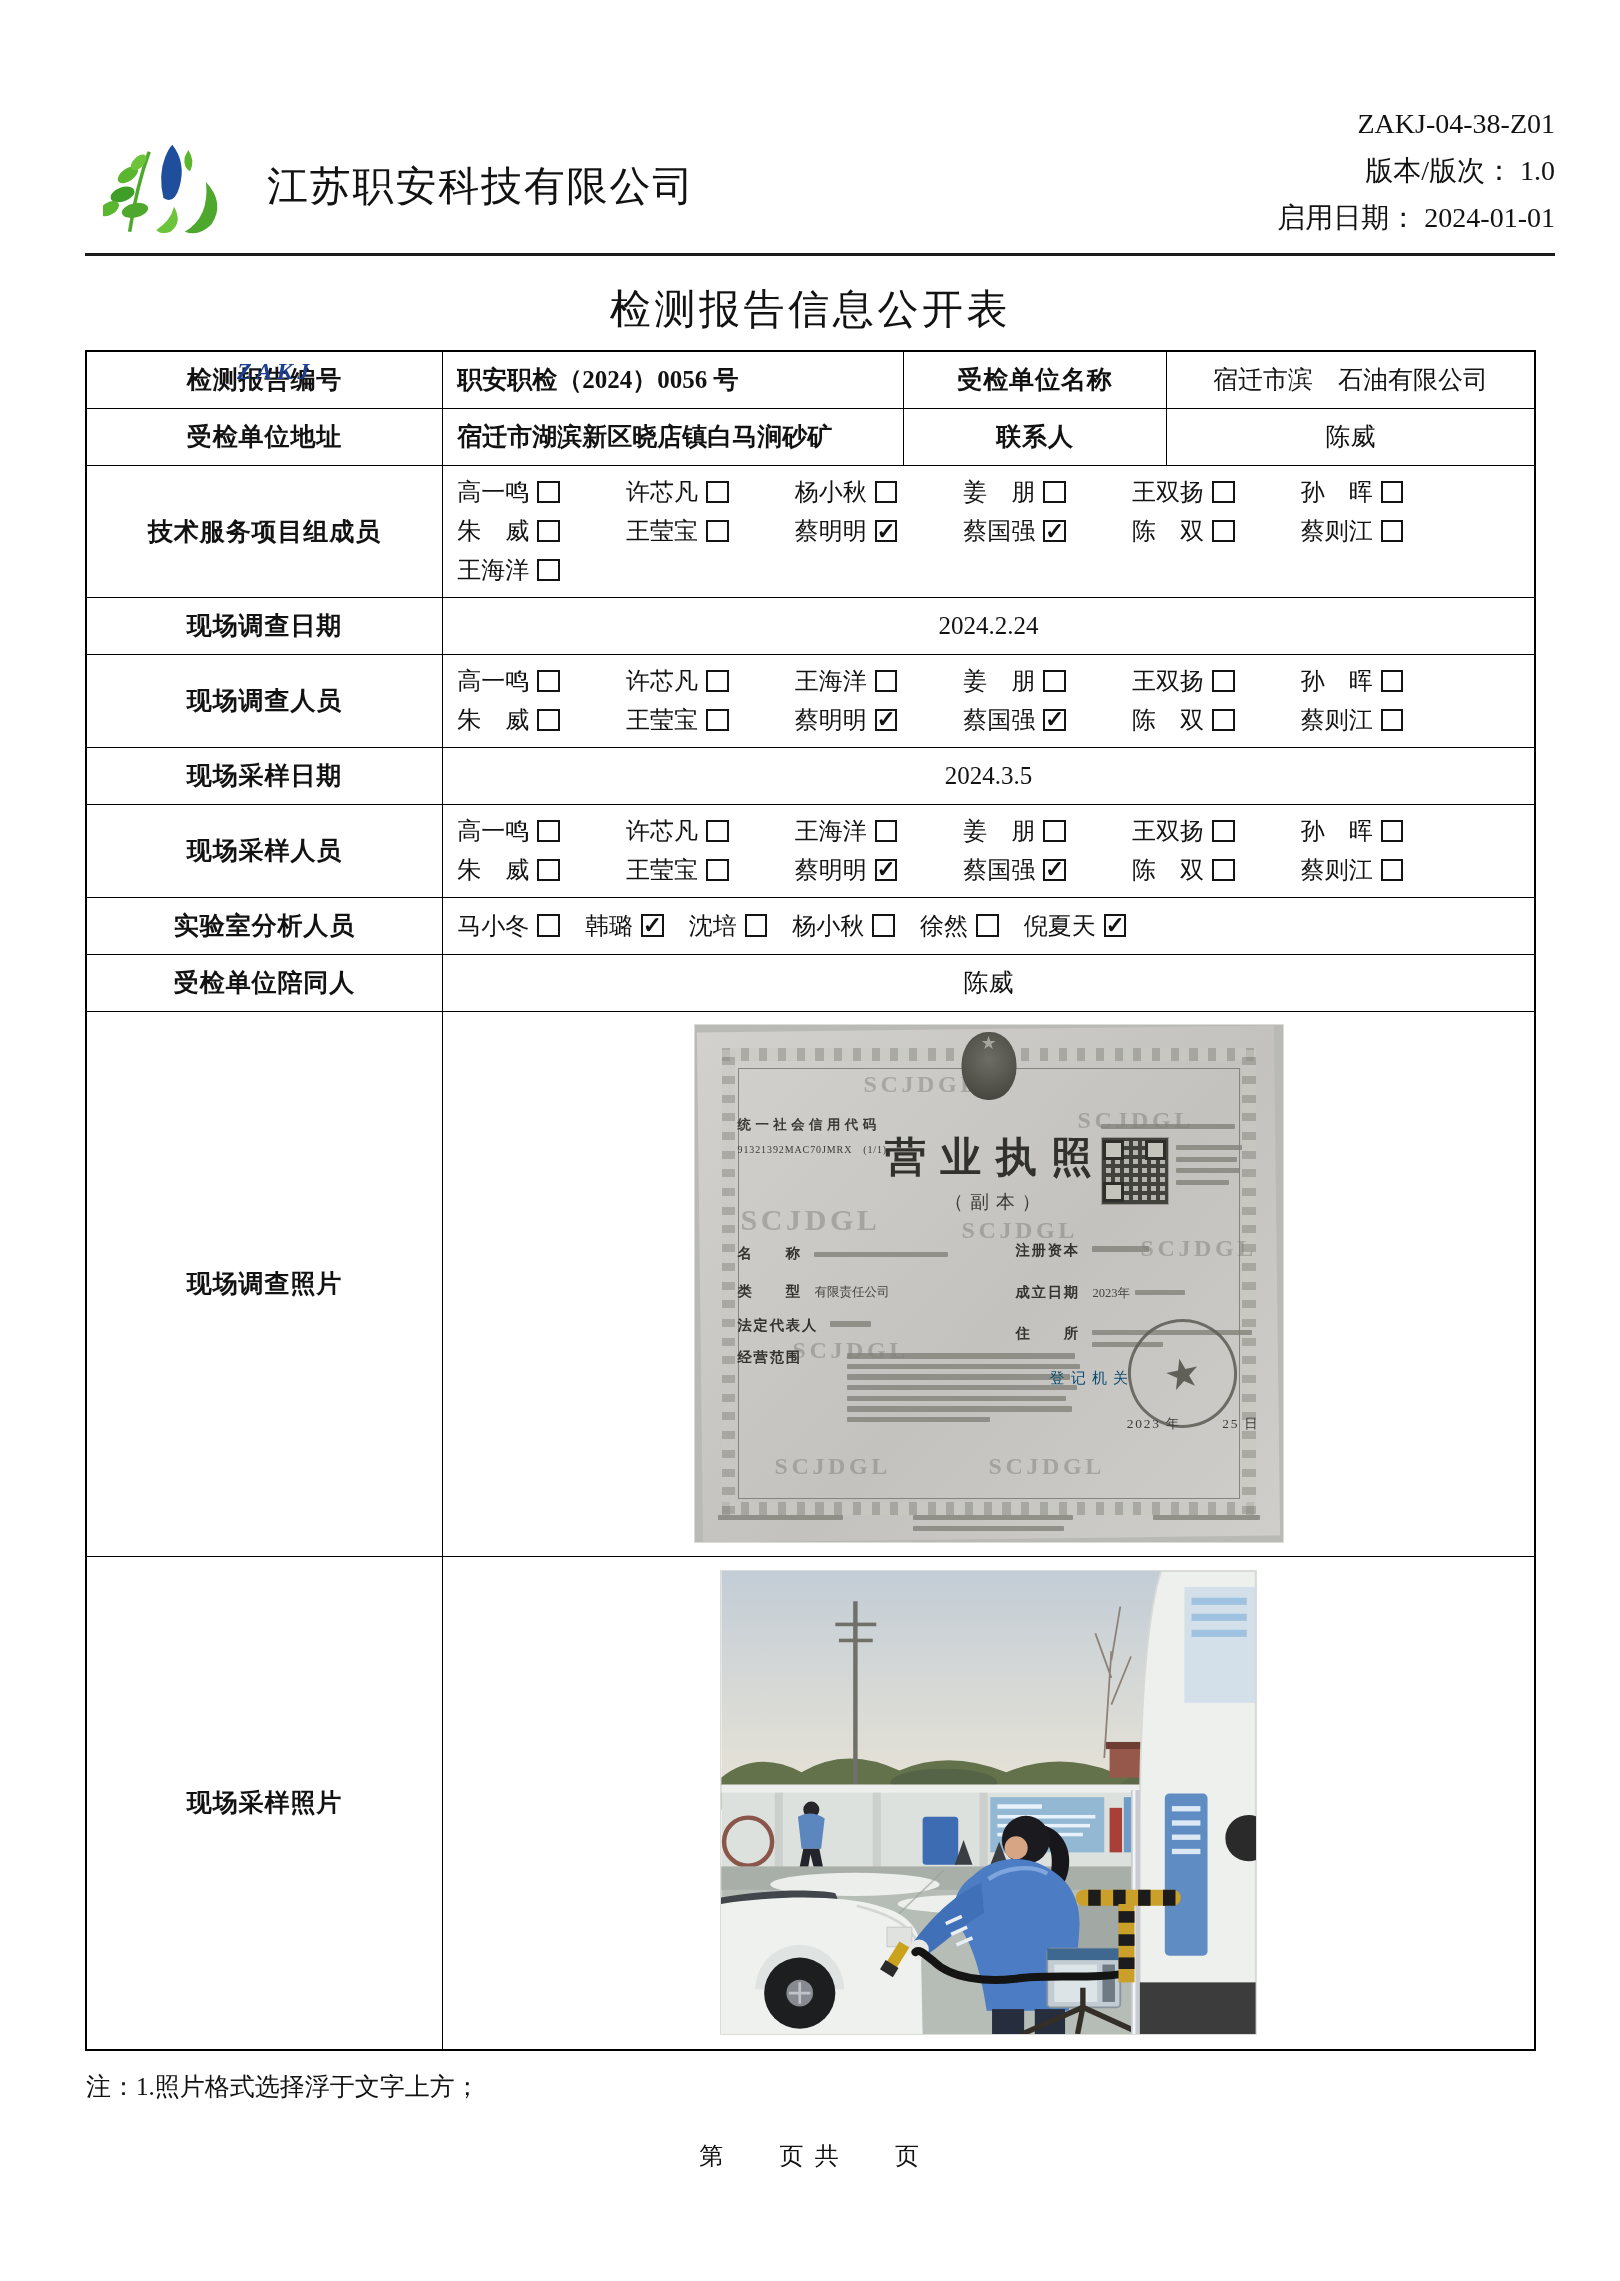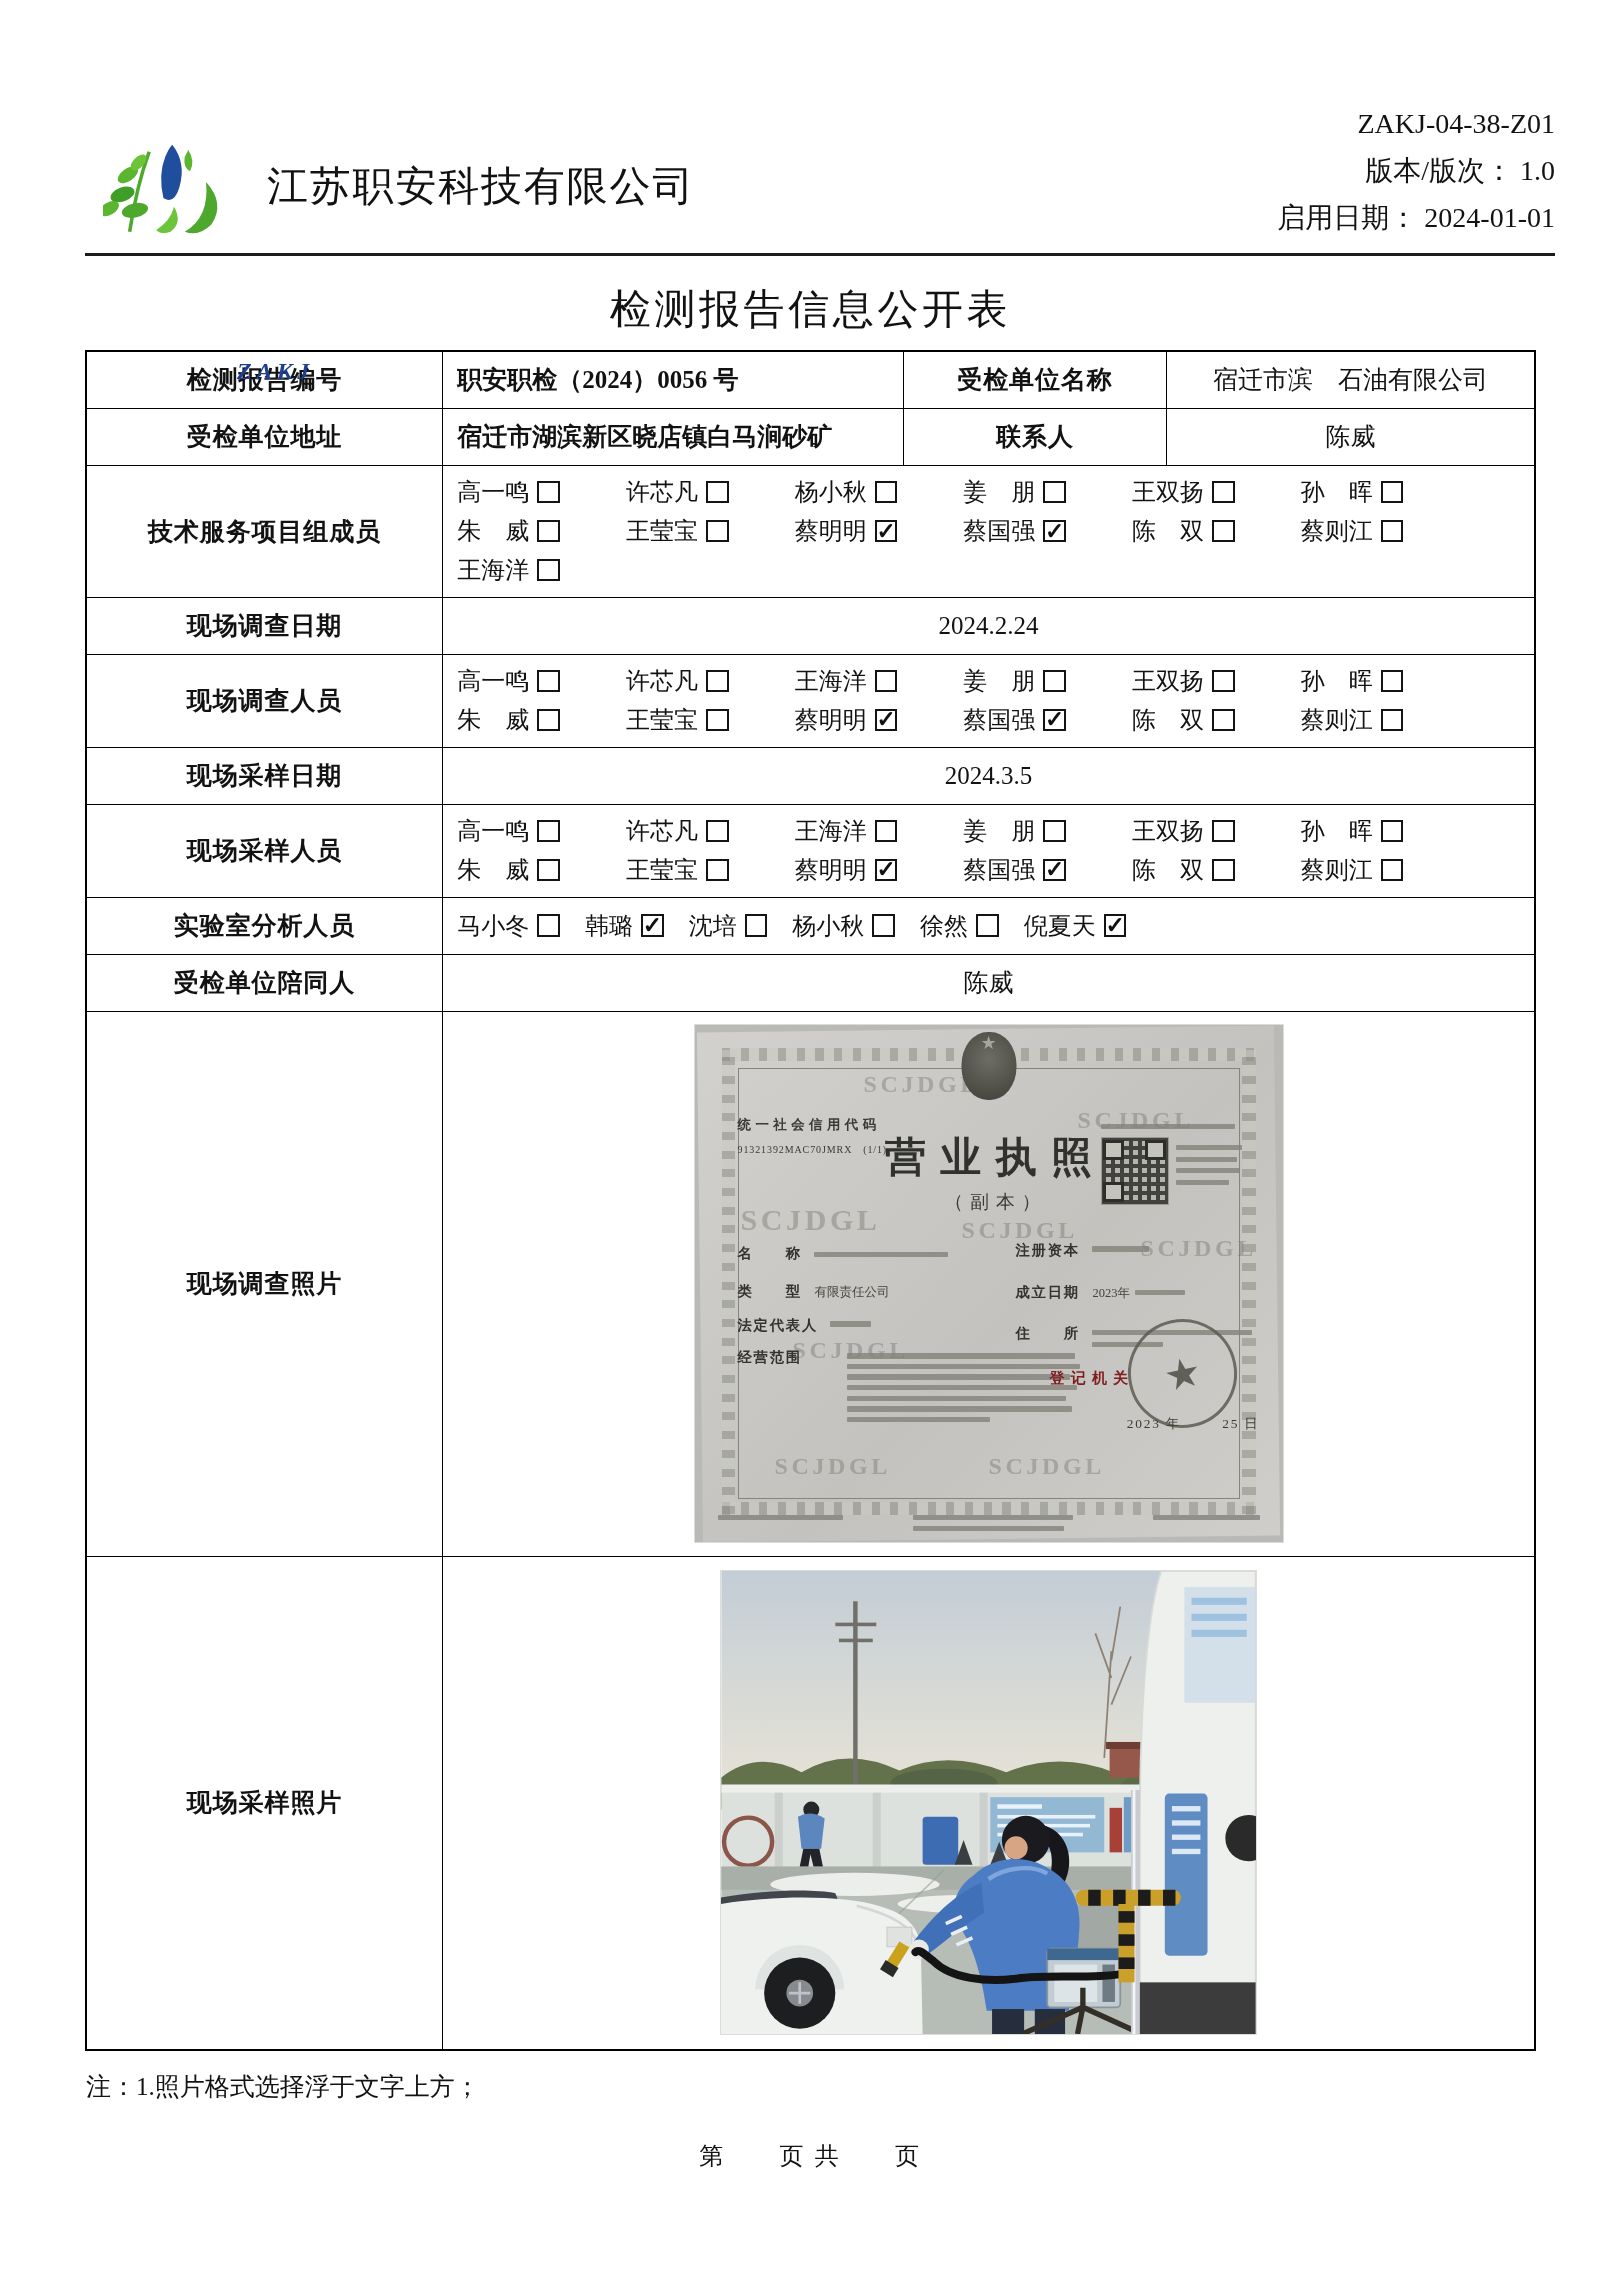--- a/index.html
+++ b/index.html
@@ -73,21 +73,21 @@
   .qr i{position:absolute;width:14.3px;height:14.3px;border:3.6px solid #2e2e2a;background:#c4c4bc;}
   .qr i.tl{left:1.8px;top:1.8px;} .qr i.tr{right:1.8px;top:1.8px;} .qr i.bl{left:1.8px;bottom:1.8px;}
   .qrtxt{position:absolute;right:39px;top:114px;width:68px;}
   .serial{position:absolute;right:41px;top:93px;width:141px;}
   .b{display:block;height:5.3px;background:#82827a;opacity:.8;margin:6.2px 0;border-radius:0.9px;}
   .lic-row{position:absolute;display:flex;align-items:flex-start;color:#33332f;}
   .lic-lab{font-size:14.3px;font-weight:bold;letter-spacing:1.8px;white-space:nowrap;margin-right:12.5px;}
   .lic-val{font-size:12.5px;white-space:nowrap;color:#44443e;}
   .bars{display:block;}
   .scope-bars .b{margin:5.3px 0;}
-  .registrar{position:absolute;left:355px;top:344px;font-size:15px;font-weight:bold;letter-spacing:6.2px;color:#7f1d1d;}
+  .registrar{position:absolute;left:355px;top:344px;font-size:15px;font-weight:normal;letter-spacing:6.2px;color:#0c4a6e;}
   .seal{position:absolute;right:46px;top:294px;width:103px;height:103px;border:3.6px solid #5c5c54;
         border-radius:50%;display:flex;align-items:center;justify-content:center;
         color:#4e4e46;font-size:41px;transform:rotate(-12deg);opacity:.85;}
   .sealdate{position:absolute;right:23px;top:390px;font-size:13.4px;color:#3c3c36;letter-spacing:1.8px;text-align:right;}
   .sealdate span{margin-left:36px;}
   .lic-foot{position:absolute;left:23px;right:23px;bottom:5.3px;display:flex;justify-content:space-between;}
   .lic-foot .grp{width:28%;}
   .wm{position:absolute;font-size:24px;letter-spacing:3.6px;color:rgba(108,108,102,.38);font-weight:bold;}
 
   

